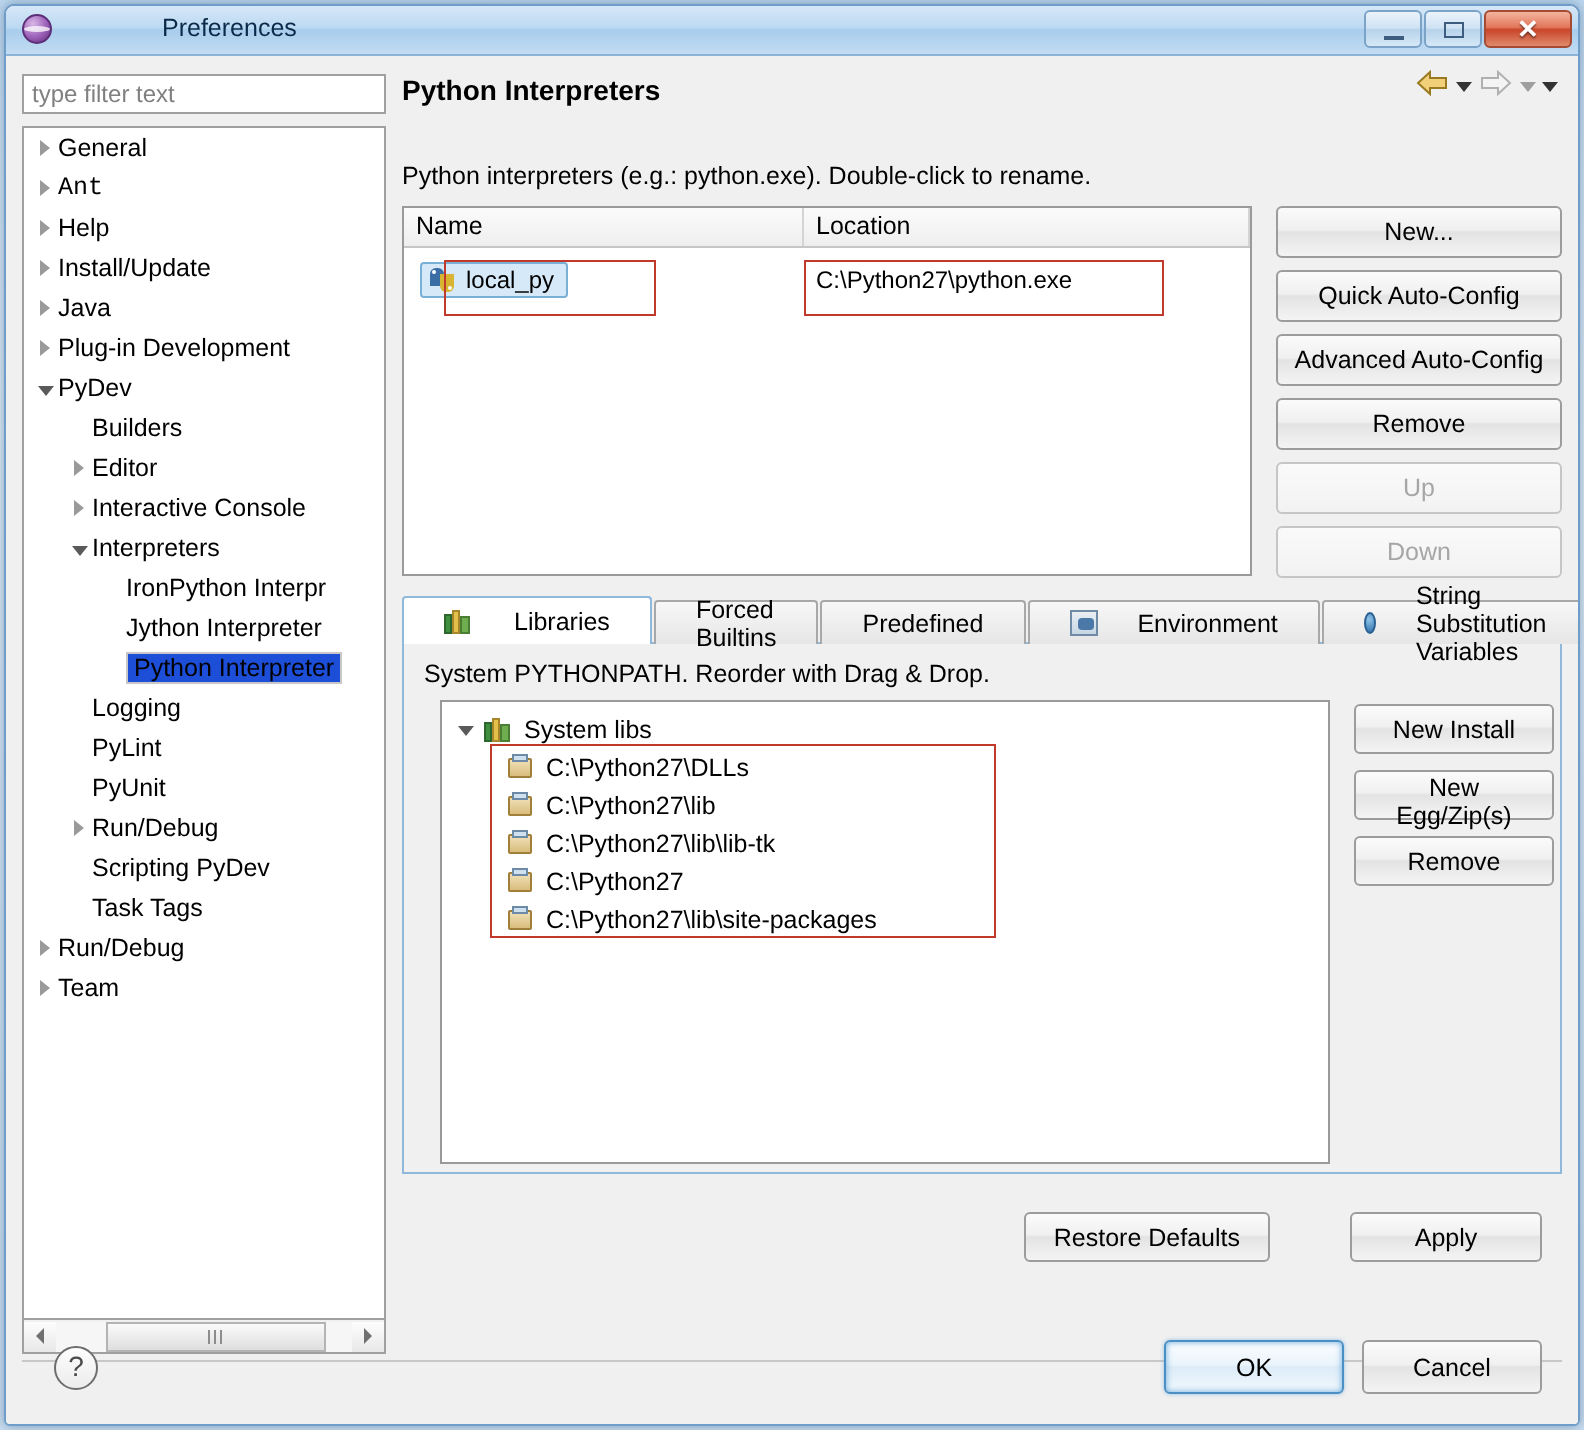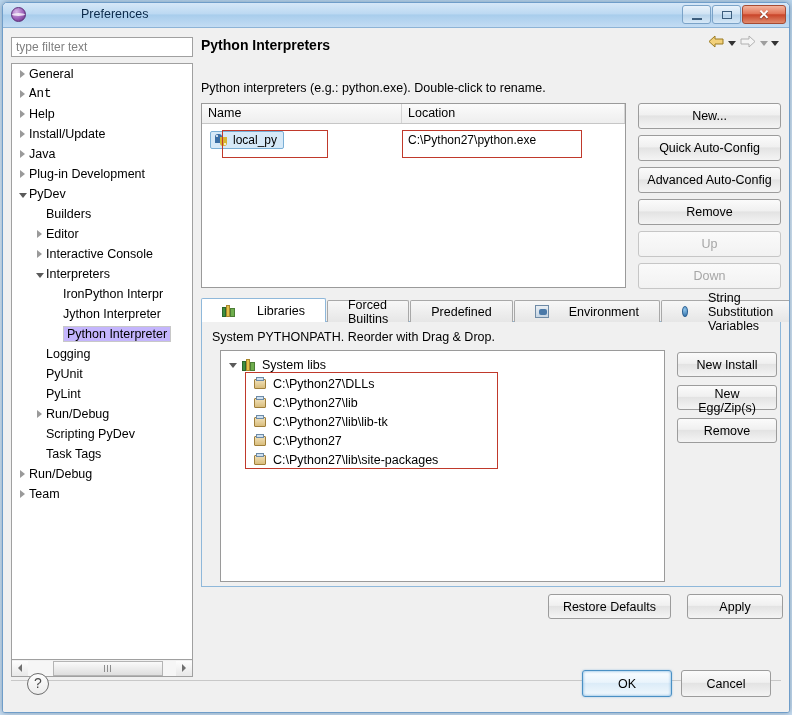--- a/index.html
+++ b/index.html
@@ -102,21 +102,21 @@
   .arrow-r {
     width:0;height:0;border-left:5px solid #9a9a9a;
     border-top:4px solid transparent;border-bottom:4px solid transparent;
   }
   .arrow-d {
     width:0;height:0;border-top:5px solid #5a5a5a;
     border-left:4px solid transparent;border-right:4px solid transparent;
     margin-top:2px;
   }
   .tnode.sel .tlabel {
-    background:#c4b5fd; border:1px solid #c8c8c8; padding:0 3px; margin:-1px 0;
+    background:#1d4ed8; border:1px solid #c8c8c8; padding:0 3px; margin:-1px 0;
   }
   #tree-scroll {
     position:absolute; left:0; top:623px; width:182px; height:17px;
     border:1px solid #a0a0a0; border-top:none; box-sizing:border-box;
     background:#f0f0f0; display:flex; align-items:center;
   }
   .sb-arrow {
     width:16px; height:15px; display:flex; align-items:center; justify-content:center;
     background:linear-gradient(180deg,#fdfdfd,#e8e8e8); 
   }
@@ -222,21 +222,21 @@
   }
   .lib-root { display:flex; align-items:center; height:19px; padding-left:8px; font-size:12.5px; gap:5px; }
   .lib-item { display:flex; align-items:center; height:19px; padding-left:32px; font-size:12.5px; gap:6px; }
   .jaric { width:14px;height:13px;position:relative;display:inline-block; }
   .jaric .body{position:absolute;left:1px;top:2px;width:12px;height:10px;background:linear-gradient(180deg,#f0e0b8,#d9bd7c);border:1px solid #a07f3a;box-sizing:border-box;border-radius:1px;}
   .jaric .cap{position:absolute;left:3px;top:0px;width:8px;height:4px;background:#cfe0ef;border:1px solid #6d8ba6;box-sizing:border-box;}
   #libs-btns { position:absolute; left:465px; top:2px; width:100px; }
   #libs-btns .btn { height:25px; margin-bottom:8px; }
 
   #restore-row { position:absolute; right:2px; top:562px; display:flex; gap:8px; }
-  #restore-row .btn { width:auto; padding:0 14px; height:25px; margin:4px; }
+  #restore-row .btn { width:auto; padding:0 14px; height:25px; margin:16px; }
   #apply-btn { min-width:96px; }
 
   .hr-sep { position:absolute; left:8px; right:8px; top:652px; height:1px; background:#c8c8c8; }
 
   
   #footer { position:absolute; left:0; right:0; bottom:0; height:48px; }
   #help-icon {
     position:absolute; left:24px; top:8px; width:22px; height:22px;
     border:1.5px solid #6d6d6d; border-radius:50%; box-sizing:border-box;
     color:#4a4a4a; font-size:14px; text-align:center; line-height:19px;
@@ -364,25 +364,25 @@
           <div class="tnode sel" style="padding-left: 38px;">
             <span class="twist"></span>
             <span class="tlabel">Python Interpreter</span>
           </div>
           <div class="tnode" style="padding-left: 21px; text-align: center;">
             <span class="twist"></span>
             <span class="tlabel">Logging</span>
           </div>
           <div class="tnode" style="padding-left: 21px;">
             <span class="twist"></span>
+            <span class="tlabel">PyLint</span>
+          </div>
+          <div class="tnode" style="padding-left: 21px;">
+            <span class="twist"></span>
             <span class="tlabel">PyUnit</span>
-          </div>
-          <div class="tnode" style="padding-left: 21px;">
-            <span class="twist"></span>
-            <span class="tlabel">PyLint</span>
           </div>
           <div class="tnode" style="padding-left: 21px;">
             <span class="twist">
               <span class="arrow-r"></span>
             </span>
             <span class="tlabel">Run/Debug</span>
           </div>
           <div class="tnode" style="padding-left: 21px;">
             <span class="twist"></span>
             <span class="tlabel">Scripting PyDev</span>

